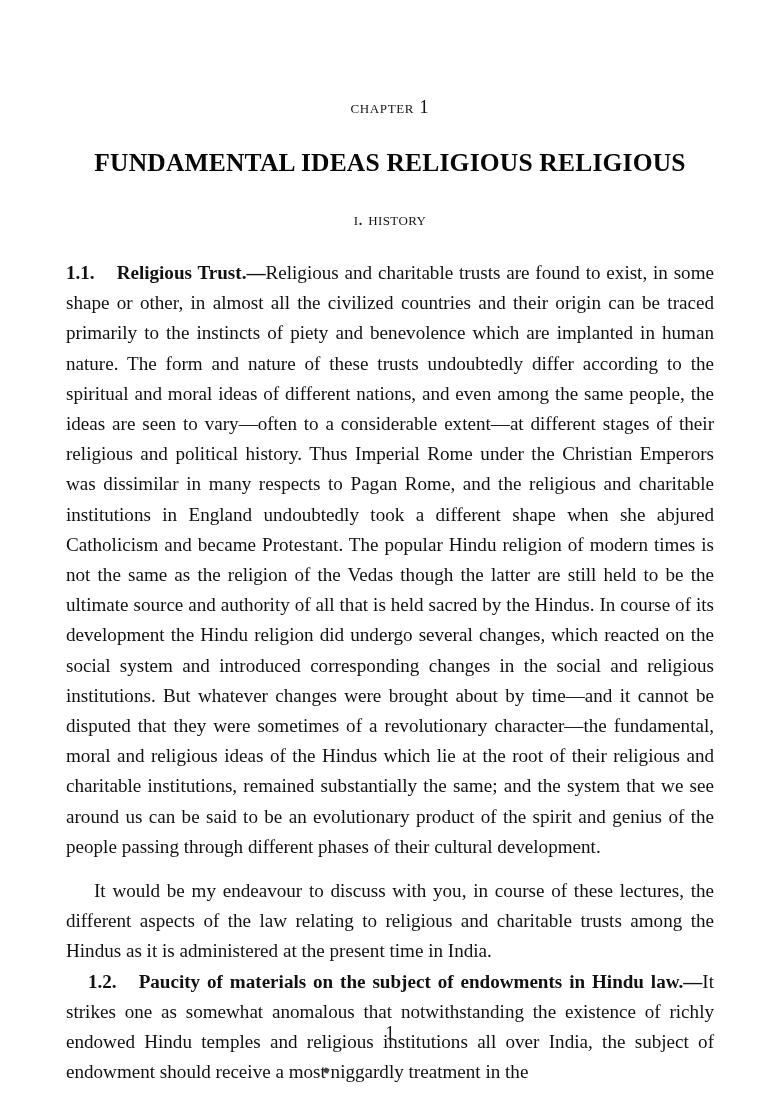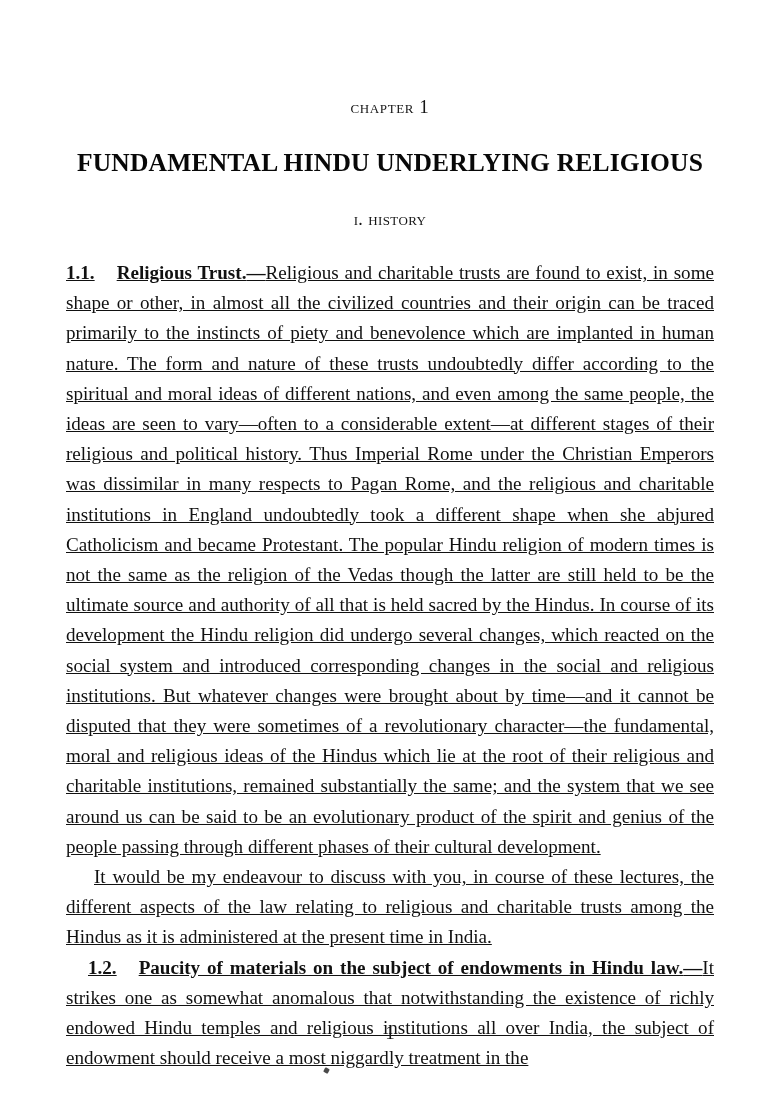--- a/index.html
+++ b/index.html
@@ -66,25 +66,24 @@
     margin-top: 28px;
   }
   p.para {
     margin: 0;
     text-align: justify;
     text-justify: inter-word;
     font-size: 19.1px;
     line-height: 30.2px;
     color: #111111;
     hyphens: none;
-    text-decoration: underline;
   }
   p.para.indent {
     text-indent: 28px;
-    margin-top: 0;
+    margin-top: 14px;
   }
   p.para.runin {
     text-indent: 0;
   }
   .num {
     font-weight: bold;
   }
   .num-gap {
     display: inline-block;
     width: 22px;
@@ -121,21 +120,21 @@
 </style>
 </head>
 <body>
 
 <div class="page">
   <div class="content">
 
     <div class="chapter-label">Chapter 1</div>
 
     <h1 class="chapter-title">
-      <span class="line1">FUNDAMENTAL HINDU UNDERLYING RELIGIOUS</span>
+      <span class="line1">FUNDAMENTAL IDEAS RELIGIOUS RELIGIOUS</span>
     </h1>
 
     <div class="section-label">I. History</div>
 
     <div class="body-block">
 
       <p class="para runin">
         <span class="num">1.1.</span><span class="num-gap"></span><span class="runin-head">Religious Trust.</span><span class="runin-head">—</span><span>Religious and charitable trusts are found to exist, in some shape or other, in almost all the civilized countries and their origin can be traced primarily to the instincts of piety and benevolence which are implanted in human nature. The form and nature of these trusts undoubtedly differ according to the spiritual and moral ideas of different nations, and even among the same people, the ideas are seen to vary—often to a considerable extent—at different stages of their religious and political history. Thus Imperial Rome under the Christian Emperors was dissimilar in many respects to Pagan Rome, and the religious and charitable institutions in England undoubtedly took a different shape when she abjured Catholicism and became Protestant. The popular Hindu religion of modern times is not the same as the religion of the Vedas though the latter are still held to be the ultimate source and authority of all that is held sacred by the Hindus. In course of its development the Hindu religion did undergo several changes, which reacted on the social system and introduced corresponding changes in the social and religious institutions. But whatever changes were brought about by time—and it cannot be disputed that they were sometimes of a revolutionary character—the fundamental, moral and religious ideas of the Hindus which lie at the root of their religious and charitable institutions, remained substantially the same; and the system that we see around us can be said to be an evolutionary product of the spirit and genius of the people passing through different phases of their cultural development.</span>
       </p>
 

